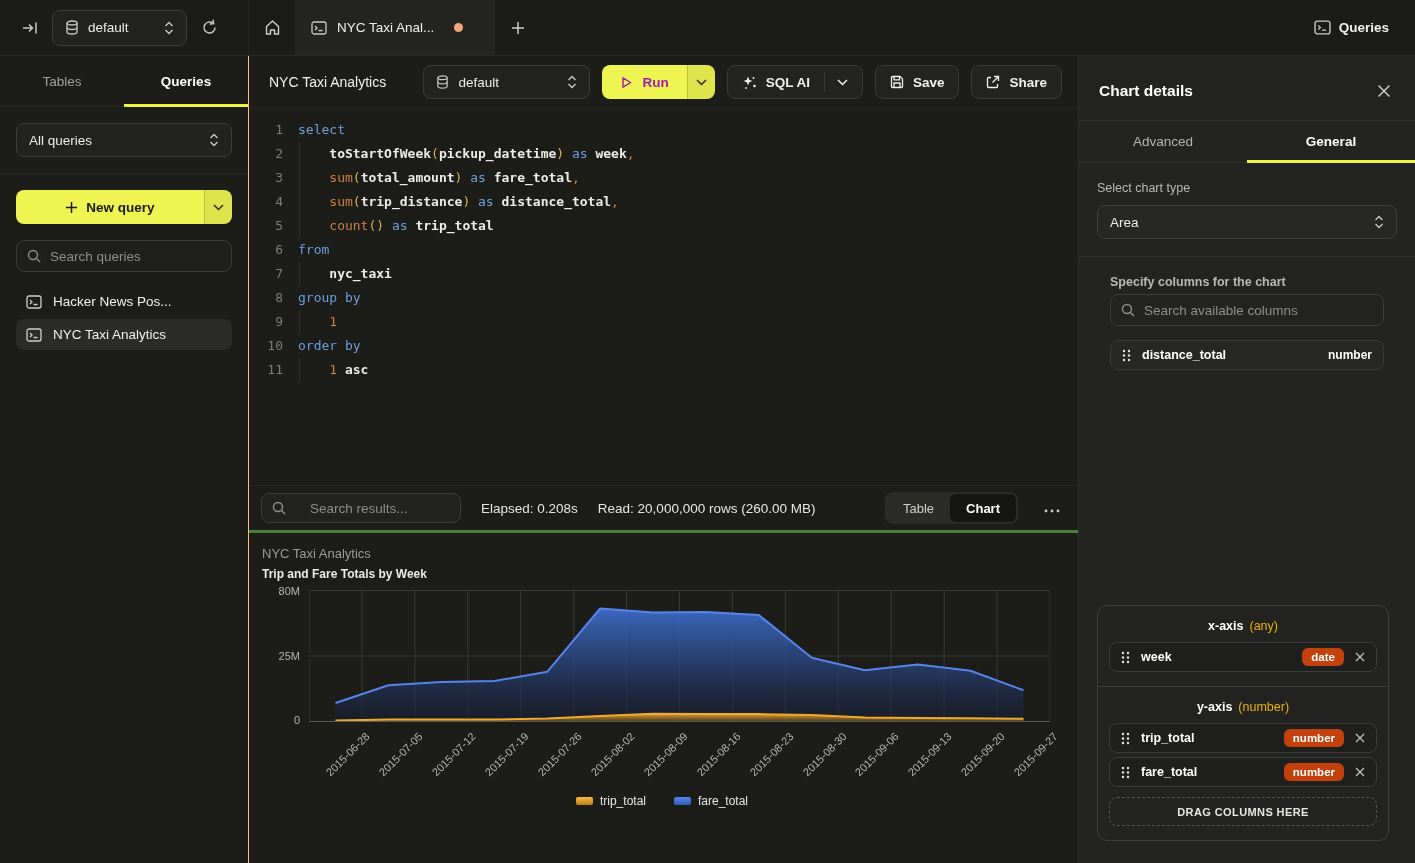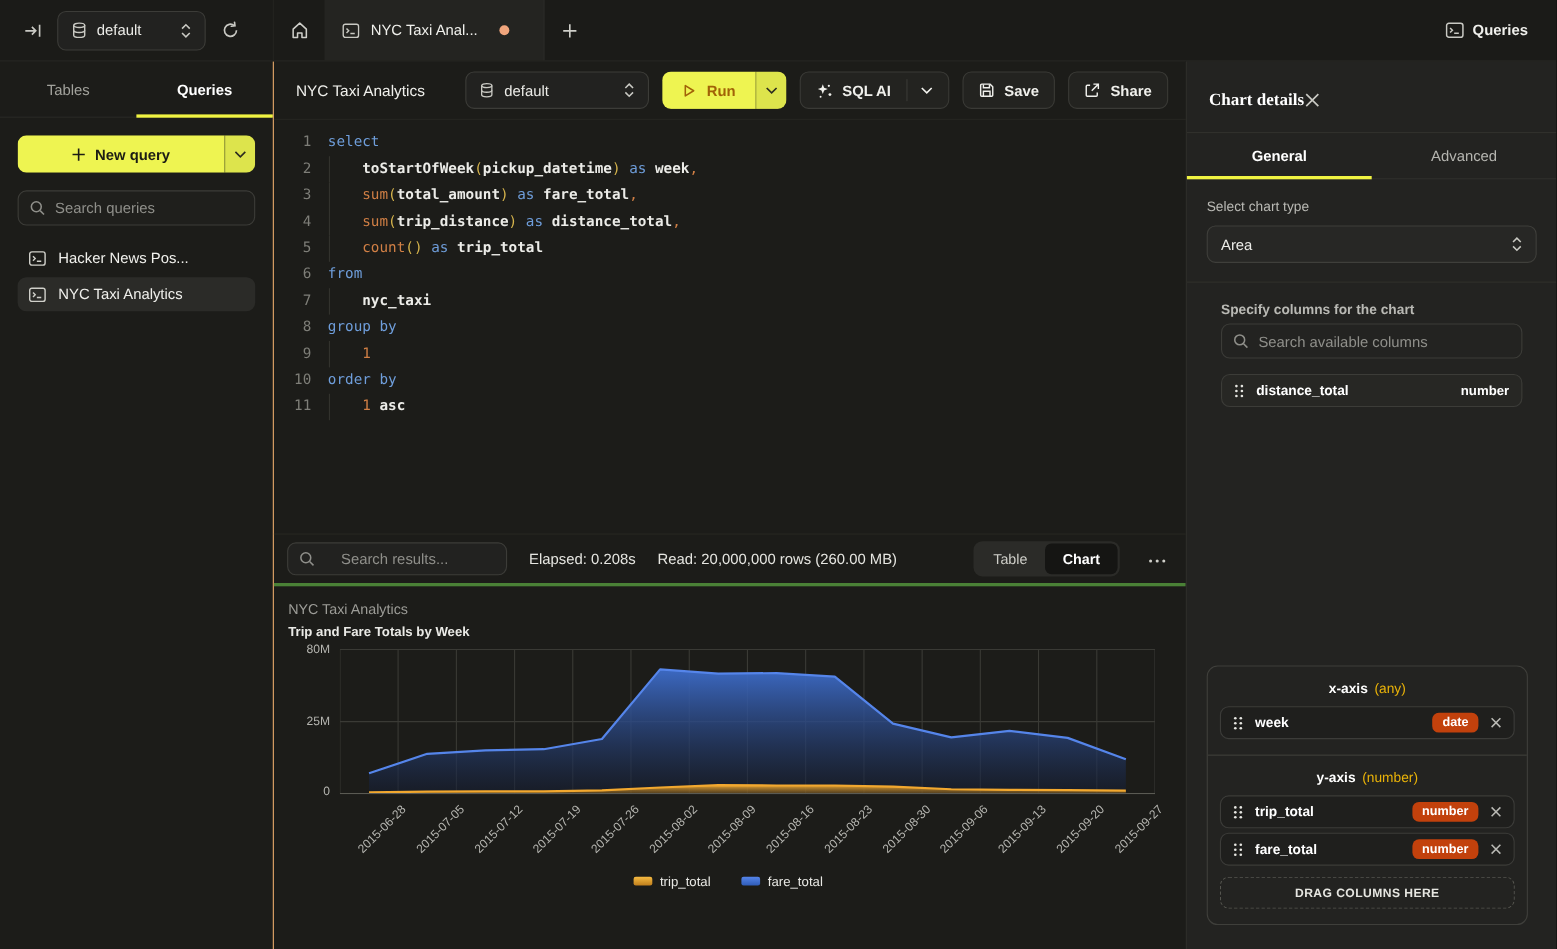--- a/index.html
+++ b/index.html
@@ -45,21 +45,21 @@
   .query-item .q-label { white-space:nowrap; overflow:hidden; color:#f0f0ec; }
   .query-item svg { flex:none; color:#cfcfc9; }
 
   
   .center { flex:1; min-width:0; display:flex; flex-direction:column; background:#1c1c19; }
   .toolbar { height:52px; flex:none; display:flex; align-items:center; padding:0 16px 0 20px; gap:12px; }
   .page-title { font-size:14px; color:#f0f0ec; margin-right:auto; }
   .toolbar .select-box { height:34px; width:167px; }
   .toolbar .select-box .lbl { flex:1; }
   .run-btn { height:34px; display:flex; border-radius:8px; overflow:hidden; cursor:pointer; }
-  .run-main { display:flex; align-items:center; gap:9px; padding:0 18px; background:#eef451; color:#a16207; font-size:13.5px; font-weight:bold; }
+  .run-main { display:flex; align-items:center; gap:9px; padding:0 18px; background:#eef451; color:#a21caf; font-size:13.5px; font-weight:bold; }
   .run-chev { width:28px; background:#dde44c; display:flex; align-items:center; justify-content:center; color:#2c2c20; border-left:1px solid rgba(0,0,0,.14); }
   .ghost-btn { height:34px; display:flex; align-items:center; gap:9px; padding:0 14px; background:#232320; border:1px solid #3a3a36; border-radius:8px; color:#f0f0ec; font-size:13.5px; font-weight:bold; cursor:pointer; }
   .sqlai-btn .divider { width:1px; height:20px; background:#3a3a36; margin:0 3px 0 5px; }
 
   .editor { flex:1; min-height:0; display:flex; border-top:1px solid #262622; padding-top:9px; font-family:"DejaVu Sans Mono", monospace; font-size:13px; line-height:24px; overflow:hidden; }
   .gutter { width:34px; flex:none; text-align:right; color:#7e7e78; }
   .code { flex:1; padding-left:15px; color:#cfcfc9; white-space:pre; }
   .code-line { position:relative; }
   .code-line .guide { position:absolute; left:1px; top:0; bottom:0; width:1px; background:#32322d; }
   .tk-kw{color:#6f9edb} .tk-fn{color:#d07f45} .tk-fnw{color:#ecece8;font-weight:bold}
@@ -87,21 +87,21 @@
   .svg-holder svg { display:block; width:100%; height:100%; }
   .xlabels { position:relative; height:70px; }
   .xlabel { position:absolute; top:8px; white-space:nowrap; font-size:11px; color:#b5b5b0; transform:rotate(-45deg); transform-origin:100% 0; }
   .legend { display:flex; justify-content:center; gap:28px; margin-top:2px; width:800px; }
   .legend-item { display:flex; align-items:center; gap:7px; }
   .legend-swatch { width:17px; height:8px; border-radius:2px; }
   .legend-label { font-size:12px; color:#e8e8e4; }
 
   
   .panel { width:337px; flex:none; background:#232321; border-left:1px solid #2e2e2a; display:flex; flex-direction:column; }
-  .panel-header { flex:none; display:flex; align-items:center; justify-content:flex-start; padding:26px 24px 20px 20px; border-bottom:1px solid #30302c;font-family:Liberation Serif, serif; }
+  .panel-header { flex:none; display:flex; align-items:center; justify-content:space-between; padding:26px 24px 20px 20px; border-bottom:1px solid #30302c; }
   .panel-title { font-size:15.5px; font-weight:bold; color:#ffffff; }
   .panel-tabs { flex:none; height:42px; display:flex; border-bottom:1px solid #30302c; }
   .panel-tab { flex:1; display:flex; align-items:center; justify-content:center; font-size:13.5px; color:#b5b5b0; position:relative; cursor:pointer; }
   .panel-tab.active { color:#ffffff; font-weight:bold; }
   .panel-tab.active::after { content:''; position:absolute; left:0; right:0; bottom:-1px; height:3px; background:#f0f342; }
   .panel-body { flex:1; display:flex; flex-direction:column; padding:18px 18px 22px; min-height:0; }
   .field-label { font-size:12.5px; color:#b9b9b4; }
   .panel-select { margin-top:10px; height:34px; background:#272725; border-color:#3f3f3b; }
   .panel-select .lbl { flex:1; font-size:13.5px; }
   .panel-divider { height:1px; background:#30302c; margin:17px -18px 0; }
@@ -193,20 +193,30 @@
       <span class="lbl">Queries</span>
     </div>
   </div>
 
   <div class="main">
 
     <div class="sidebar">
       <div class="side-tabs">
         <div class="side-tab">Tables</div>
         <div class="side-tab active">Queries</div>
+      </div>
+      <div class="side-sec1">
+        <div class="select-box side-select">
+          <span class="lbl" style="flex:1">All queries</span>
+          <span class="icon-btn">
+            <svg width="10" height="14" viewBox="0 0 10 14" fill="none" stroke="currentColor" stroke-width="1.4">
+                <path d="M1.5 5L5 1.5 8.5 5M1.5 9L5 12.5 8.5 9"></path>
+              </svg>
+          </span>
+        </div>
       </div>
       <div class="side-sec2">
         <div class="new-query">
           <span class="nq-main">
             <svg width="13" height="13" viewBox="0 0 14 14" fill="none" stroke="currentColor" stroke-width="1.6">
                 <path d="M7 1v12M1 7h12"></path>
               </svg>
             <span>New query</span>
           </span>
           <span class="nq-chev">
@@ -421,22 +431,22 @@
     <div class="panel">
       <div class="panel-header">
         <span class="panel-title">Chart details</span>
         <span class="icon-btn">
           <svg width="14" height="14" viewBox="0 0 14 14" fill="none" stroke="currentColor" stroke-width="1.5">
               <path d="M1.5 1.5l11 11M12.5 1.5l-11 11"></path>
             </svg>
         </span>
       </div>
       <div class="panel-tabs">
+        <div class="panel-tab">Advanced</div>
         <div class="panel-tab active">General</div>
-        <div class="panel-tab">Advanced</div>
       </div>
       <div class="panel-body">
         <span class="field-label">Select chart type</span>
         <div class="select-box panel-select">
           <span class="lbl">Area</span>
           <span class="icon-btn">
             <svg width="10" height="14" viewBox="0 0 10 14" fill="none" stroke="currentColor" stroke-width="1.4">
                 <path d="M1.5 5L5 1.5 8.5 5M1.5 9L5 12.5 8.5 9"></path>
               </svg>
           </span>

